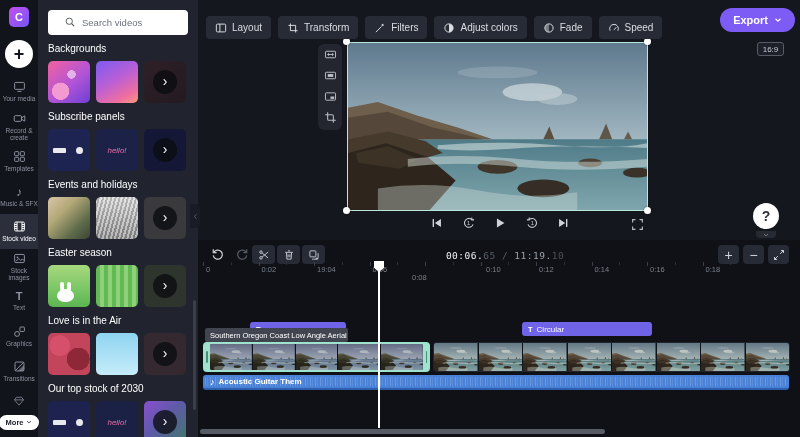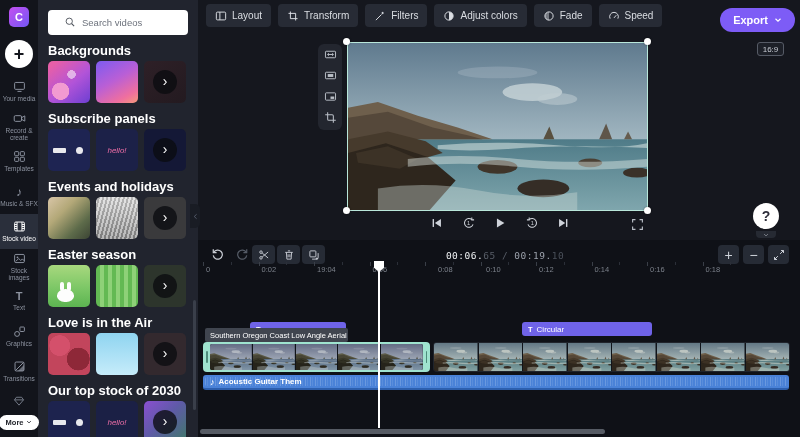--- a/index.html
+++ b/index.html
@@ -18,21 +18,21 @@
   .nav-extra{margin-top:4px;color:#7c8290}
   .nav-extra svg{width:12px;height:12px}
   .more-pill{margin-top:auto;margin-bottom:7px;background:#fff;color:#23252c;font-size:7.5px;font-weight:bold;border-radius:9px;padding:3px 7px;display:flex;gap:3px;align-items:center;cursor:pointer}
   .more-pill svg{width:6px;height:6px}
 
   
   .panel{position:absolute;left:38px;top:0;width:160px;height:100%;background:#21242e;overflow:hidden;padding:10px 10px 0;z-index:20}
   .search{background:#fff;border-radius:4px;height:25px;display:flex;align-items:center;gap:6px;padding:0 16px;cursor:text}
   .search svg{width:12px;height:12px;color:#4a4f58;flex:0 0 auto}
   .search .ph{color:#6d727c;font-size:9.5px}
-  .section-title{color:#fff;font-weight:bold;font-size:13px;margin:8px 0 5px;height:13px}
+  .section-title{color:#fff;font-weight:normal;font-size:10px;margin:8px 0 5px;height:13px}
   .thumb-row{display:flex;gap:6px}
   .thumb{width:42px;height:42px;border-radius:5px;position:relative;overflow:hidden;cursor:pointer;flex:0 0 auto}
   .thumb .mini-text{position:absolute;inset:0;display:flex;align-items:center;justify-content:center;color:#f06fa8;font-size:8px;font-style:italic;font-weight:normal}
   .more-overlay{position:absolute;inset:0;display:flex;align-items:center;justify-content:center}
   .arrow-circle{width:24px;height:24px;border-radius:50%;background:rgba(10,12,16,.78);color:#fff;display:flex;align-items:center;justify-content:center;font-size:14px;line-height:1;padding-bottom:2px}
   .panel-scrollbar{position:absolute;right:2px;top:300px;width:3px;height:110px;border-radius:2px;background:#3a3f4a}
 
   .th-bg1{background:radial-gradient(circle at 56% 32%,rgba(255,255,255,.55) 0 11%,transparent 12%),radial-gradient(circle at 30% 72%,#f29ad1 0 20%,transparent 21%),linear-gradient(140deg,#e75fa8 10%,#b254d8 55%,#6d3fd2 100%)}
   .th-bg2{background:linear-gradient(150deg,#7d5bf0 0%,#b95fd6 45%,#ef6f9f 80%,#f59a7a 100%)}
   .th-darkred{background:linear-gradient(140deg,#2e2027,#231a20)}
@@ -50,21 +50,21 @@
   .th-love3{background:#33292e}
   .th-y2021a{background:#1d234e}
   .th-y2021b{background:#1b2045}
   .th-y2021c{background:linear-gradient(135deg,#8a4fd0 0%,#5f5aa8 45%,#3f7a68 100%)}
   .deco-sub::before{content:"";position:absolute;left:5px;top:19px;width:13px;height:5px;background:#fff;border-radius:1px;opacity:.9}
   .deco-sub::after{content:"";position:absolute;right:7px;top:18px;width:7px;height:7px;background:#fff;border-radius:50%;opacity:.9}
   .deco-bunny::before{content:"";position:absolute;left:9px;bottom:5px;width:17px;height:13px;background:#fdfdfd;border-radius:50% 50% 45% 45%}
   .deco-bunny::after{content:"";position:absolute;left:12px;bottom:16px;width:4px;height:9px;background:#fdfdfd;border-radius:2px;box-shadow:7px 0 0 #fdfdfd}
 
   
-  .toolbar{position:absolute;left:206px;top:4px;display:flex;gap:7px;z-index:5}
+  .toolbar{position:absolute;left:206px;top:16px;display:flex;gap:7px;z-index:5}
   .tb-btn{height:23px;background:#272b35;border:none;border-radius:4px;color:#dadde2;font-size:10px;display:flex;align-items:center;gap:5px;padding:0 9px;cursor:pointer;font-family:"Liberation Sans",sans-serif}
   .tb-btn svg{width:12px;height:12px}
   .export-btn{position:absolute;right:5px;top:8px;height:24px;background:#7d5cf6;border:none;border-radius:13px;color:#fff;font-weight:bold;font-size:11px;display:flex;align-items:center;gap:6px;padding:0 13px;cursor:pointer;font-family:"Liberation Sans",sans-serif}
   .export-btn svg{width:8px;height:8px}
   .ratio-badge{position:absolute;left:757px;top:42px;width:27px;height:14px;border:1px solid #565b66;border-radius:3px;background:#1d2028;color:#c8ccd4;font-size:8px;display:flex;align-items:center;justify-content:center}
 
   .side-tools{position:absolute;left:318px;top:44px;width:24px;background:#23262f;border-radius:6px;display:flex;flex-direction:column;align-items:center;padding:4px 0;gap:6px}
   .side-tools button{width:18px;height:15px;background:none;border:none;color:#b9bec6;cursor:pointer;padding:0}
   .side-tools svg{width:13px;height:13px}
 
@@ -488,21 +488,21 @@
       </button>
     <button class="sq-btn" style="left:104px">
         <svg viewBox="0 0 16 16" fill="none" stroke="currentColor" stroke-width="1.2">
           <rect x="2.5" y="2.5" width="8" height="8" rx="1"></rect>
           <path d="M5.5 13.5h6a2 2 0 0 0 2-2v-6"></path>
           <path d="M11.8 11.3v3M10.3 12.8h3" stroke-width="1.1"></path>
         </svg>
       </button>
 
     <div class="timestamp">
-      <span class="t-cur">00:06.</span><span class="t-curf">65</span><span class="t-sep"> / </span><span class="t-tot">00:19.</span><span class="t-totf">10</span>
+      <span class="t-cur">00:06.</span><span class="t-curf">65</span><span class="t-sep"> / </span><span class="t-tot">11:19.</span><span class="t-totf">10</span>
     </div>
 
     <button class="sq-btn" style="left:520px;width:21px">
         <span style="font-size:14px;line-height:1">+</span>
       </button>
     <button class="sq-btn" style="left:545px;width:21px">
         <span style="font-size:14px;line-height:1">−</span>
       </button>
     <button class="sq-btn" style="left:570px;width:21px">
         <svg viewBox="0 0 16 16" fill="none" stroke="currentColor" stroke-width="1.2">
@@ -517,21 +517,21 @@
         <div class="tick-line" style="left: 60.5px;"></div>
         <span class="tick-label" style="left: 63.5px;">0:02</span>
         <div class="tick-minor" style="left: 88.25px;"></div>
         <div class="tick-line" style="left: 116px;"></div>
         <span class="tick-label" style="left: 119px;">19:04</span>
         <div class="tick-minor" style="left: 143.75px;"></div>
         <div class="tick-line" style="left: 171.5px;"></div>
         <span class="tick-label" style="left: 174.5px;">0:06</span>
         <div class="tick-minor" style="left: 199.25px;"></div>
         <div class="tick-line" style="left: 227px;"></div>
-        <span class="tick-label" style="left: 240px;">0:08</span>
+        <span class="tick-label" style="left: 214px; margin-top: 8px;">0:08</span>
         <div class="tick-minor" style="left: 254.75px;"></div>
         <div class="tick-line" style="left: 282.5px;"></div>
         <span class="tick-label" style="left: 288px;">0:10</span>
         <div class="tick-minor" style="left: 310.25px;"></div>
         <div class="tick-line" style="left: 338px;"></div>
         <span class="tick-label" style="left: 341px;">0:12</span>
         <div class="tick-minor" style="left: 365.75px;"></div>
         <div class="tick-line" style="left: 393.5px;"></div>
         <span class="tick-label" style="left: 396.5px;">0:14</span>
         <div class="tick-minor" style="left: 421.25px;"></div>

